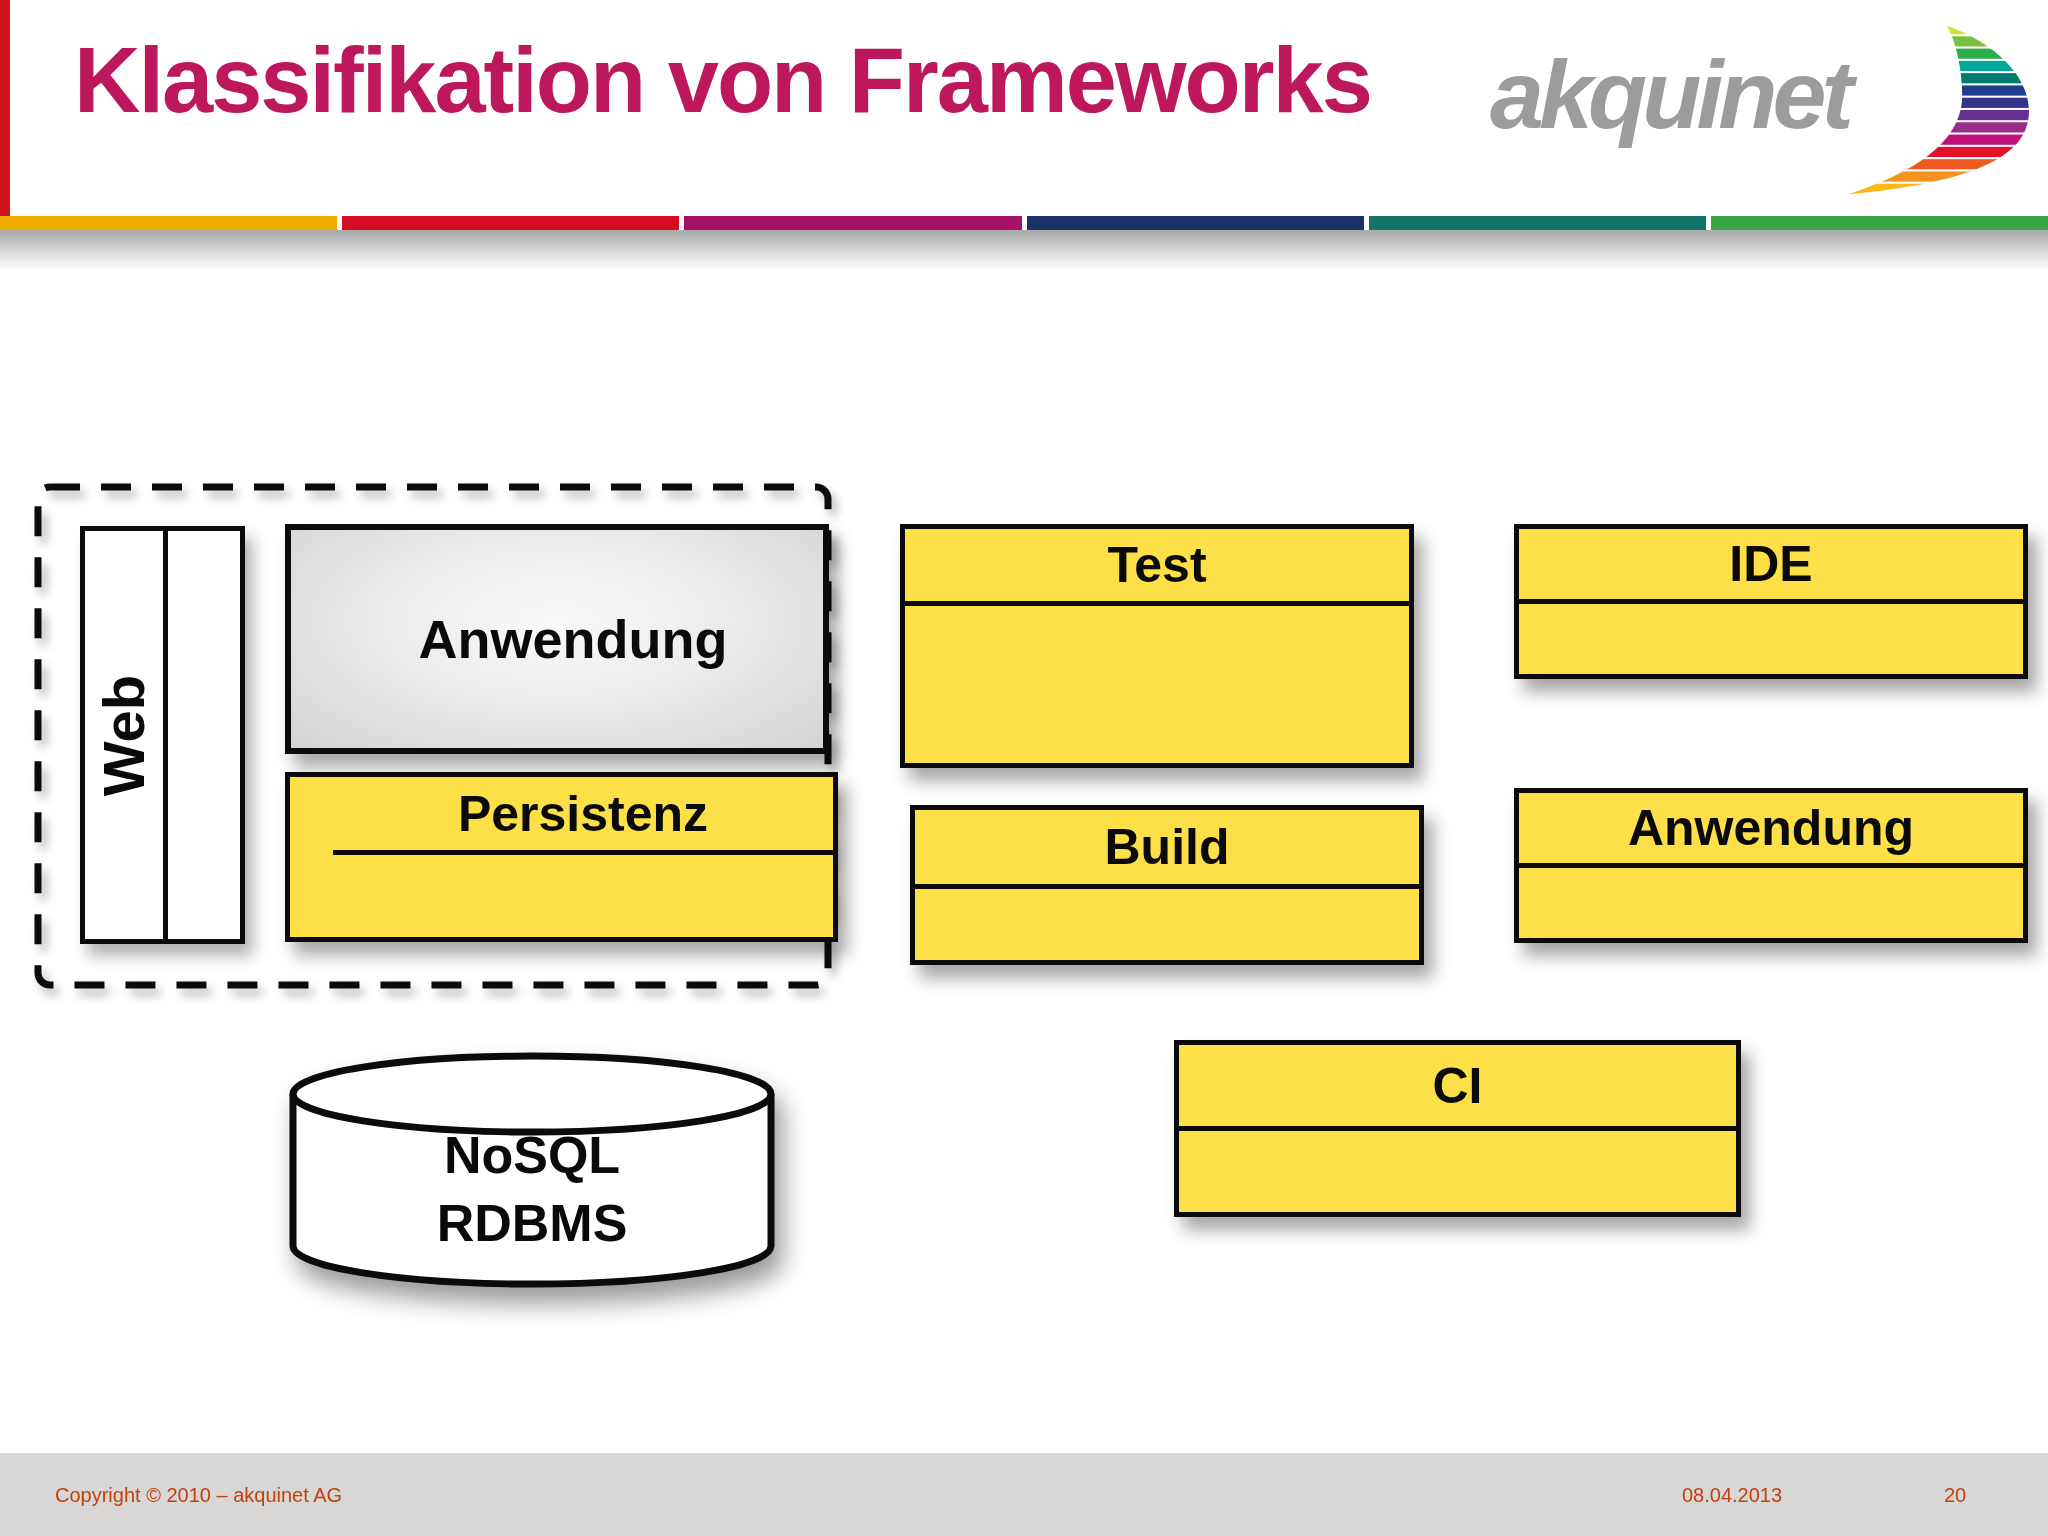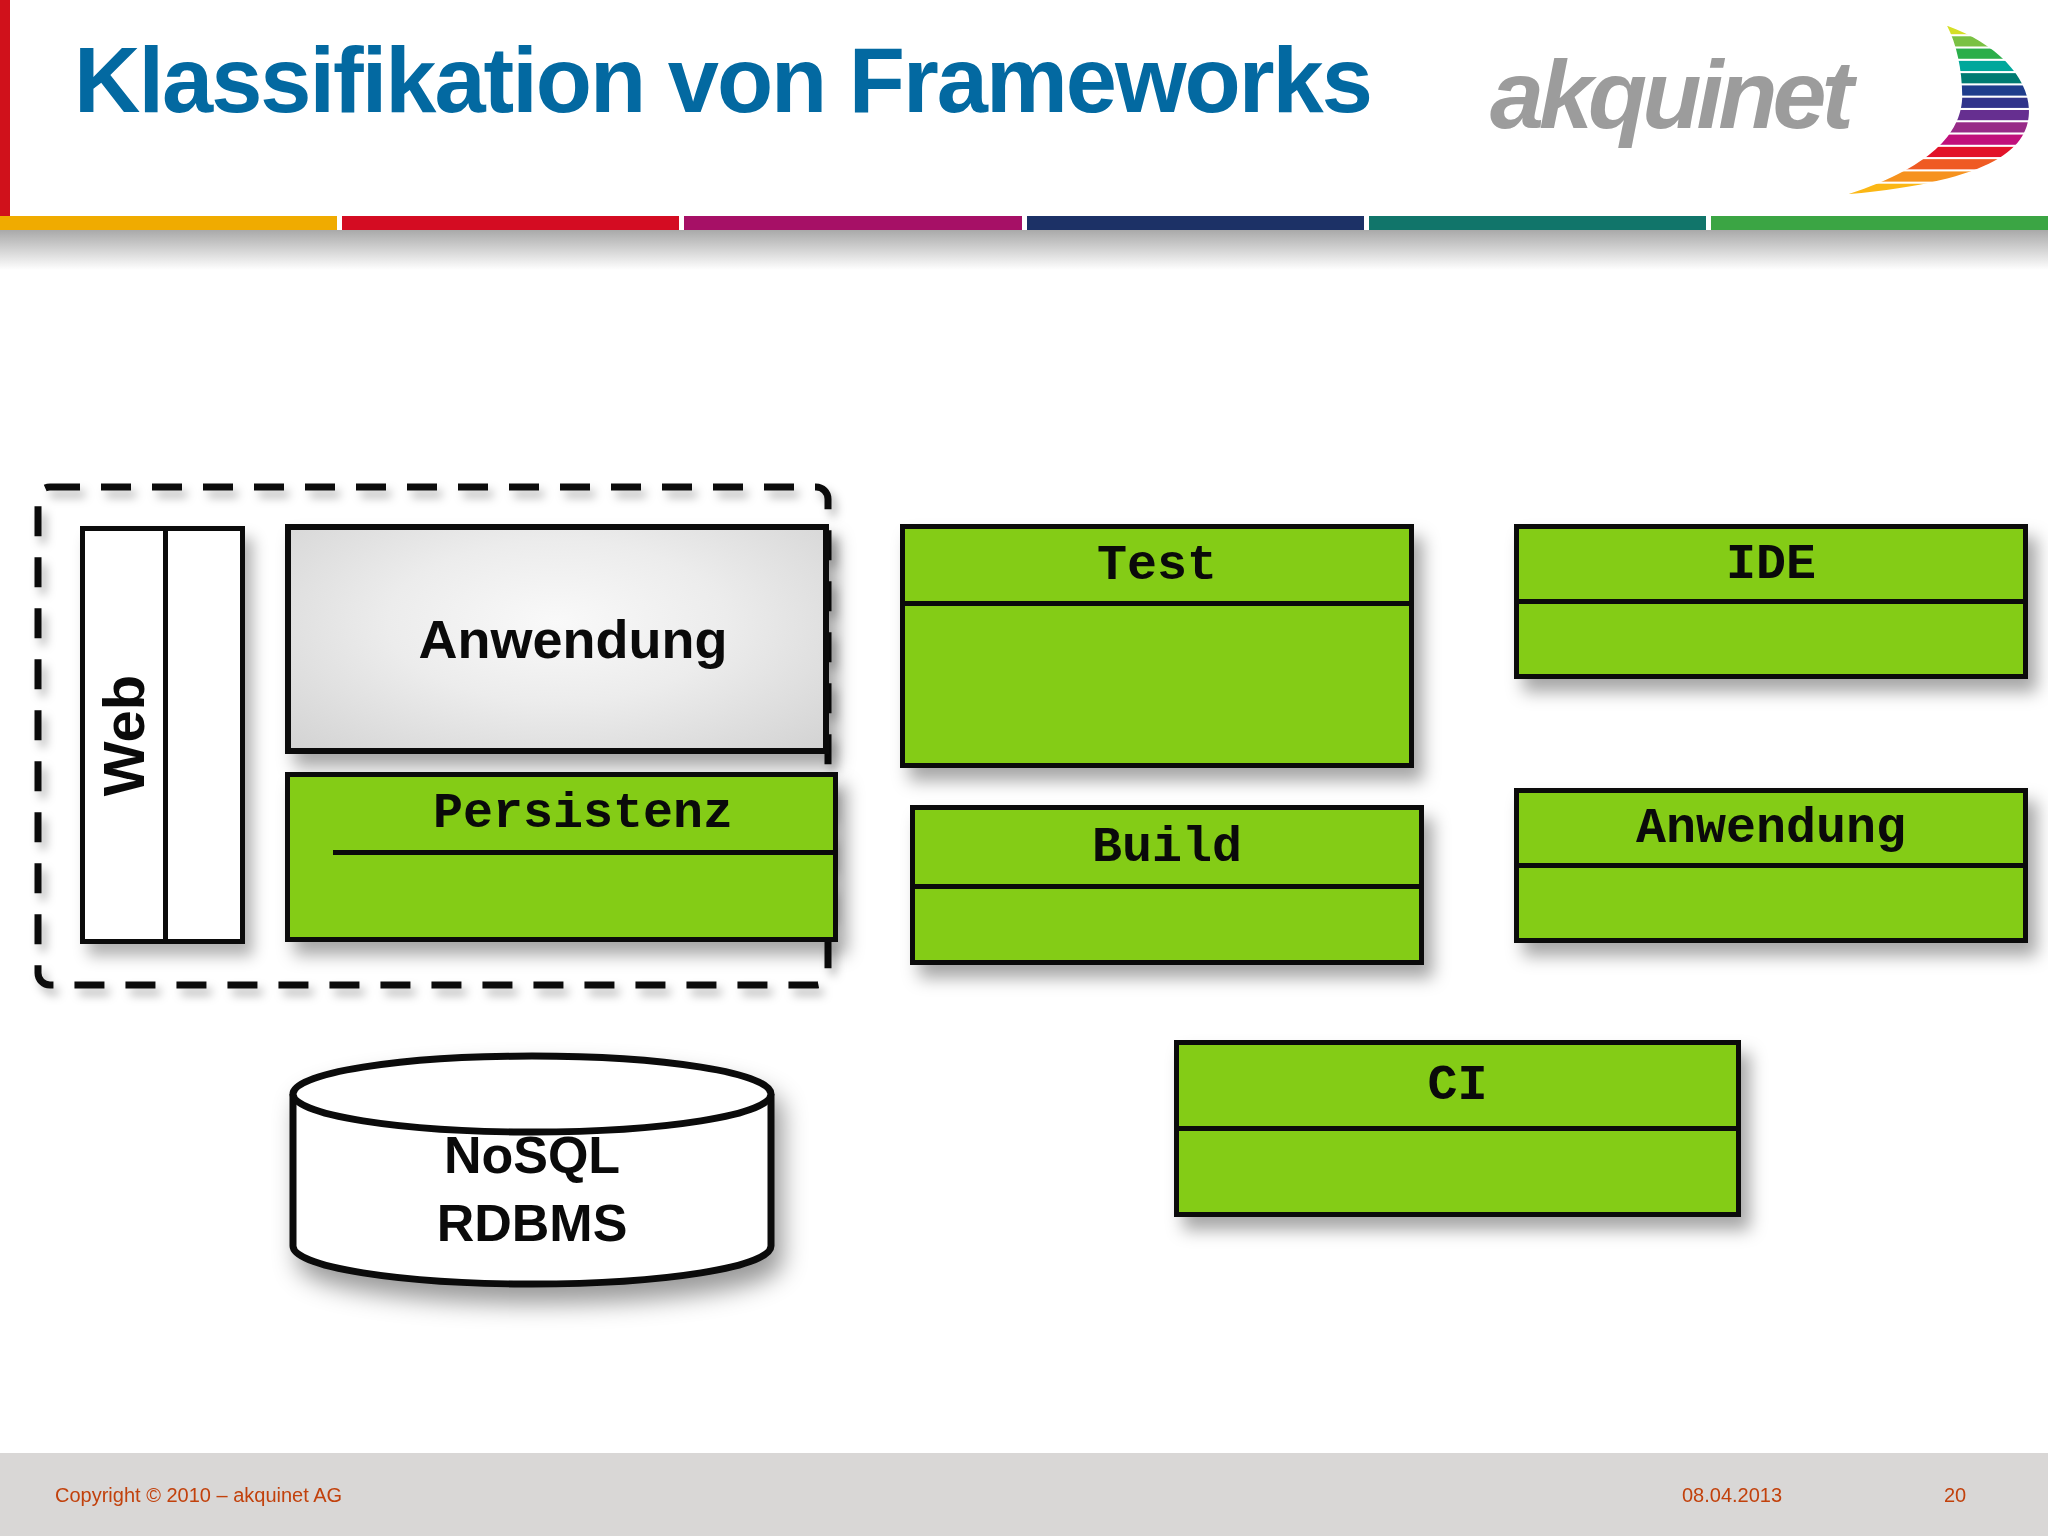--- a/index.html
+++ b/index.html
@@ -5,41 +5,41 @@
   html,body { margin:0; padding:0; background:#888; }
   .slide {
     position:relative; width:2048px; height:1536px; background:#ffffff;
     overflow:hidden; font-family:"Liberation Sans", sans-serif;
   }
 
   
   .red-stripe { position:absolute; left:0; top:0; width:10px; height:216px; background:#D0111B; }
   .title {
     position:absolute; left:74px; top:28px; margin:0;
-    font-size:92px; font-weight:bold; color:#0369a1; letter-spacing:-2px;
+    font-size:92px; font-weight:bold; color:#be185d; letter-spacing:-2px;
   }
   .logo { position:absolute; left:1480px; top:0; width:568px; height:210px; }
   .logo-text {
     position:absolute; left:10px; top:46px; font-size:97px; line-height:1;
     font-weight:bold; font-style:italic; color:#9C9C9C; letter-spacing:-5px;
   }
   .swoosh { position:absolute; left:362px; top:24px; width:192px; height:172px; }
 
   
   .accent-bar { position:absolute; left:0; top:216px; width:2048px; height:14px; display:flex; gap:5px; }
   .accent-bar .seg { flex:1; height:14px; }
   .bar-fade {
     position:absolute; left:0; top:230px; width:2048px; height:40px;
     background:linear-gradient(180deg, rgba(140,140,140,0.75) 0%, rgba(255,255,255,0) 100%);
   }
 
   
   .ubox {
-    position:absolute; background:#84cc16; border:5px solid #0B0B0B;
-    box-shadow:9px 13px 16px rgba(0,0,0,0.35); display:flex; flex-direction:column;font-family:Liberation Mono, monospace;
+    position:absolute; background:#fde047; border:5px solid #0B0B0B;
+    box-shadow:9px 13px 16px rgba(0,0,0,0.35); display:flex; flex-direction:column;
   }
   .utitle {
     display:flex; align-items:center; justify-content:center;
     border-bottom:5px solid #0B0B0B; font-weight:bold; font-size:50px; color:#0A0A0A;
   }
   .ubody { flex:1; }
 
   
   .dashed-svg { position:absolute; left:32px; top:481px; width:802px; height:510px; overflow:visible; }
   .dashed-svg rect { filter:drop-shadow(5px 7px 5px rgba(0,0,0,0.28)); }

